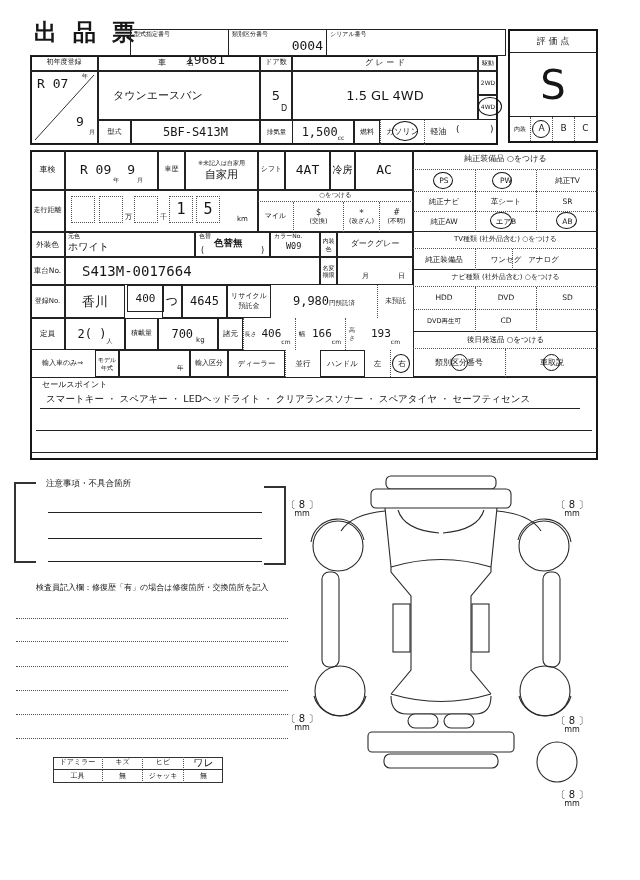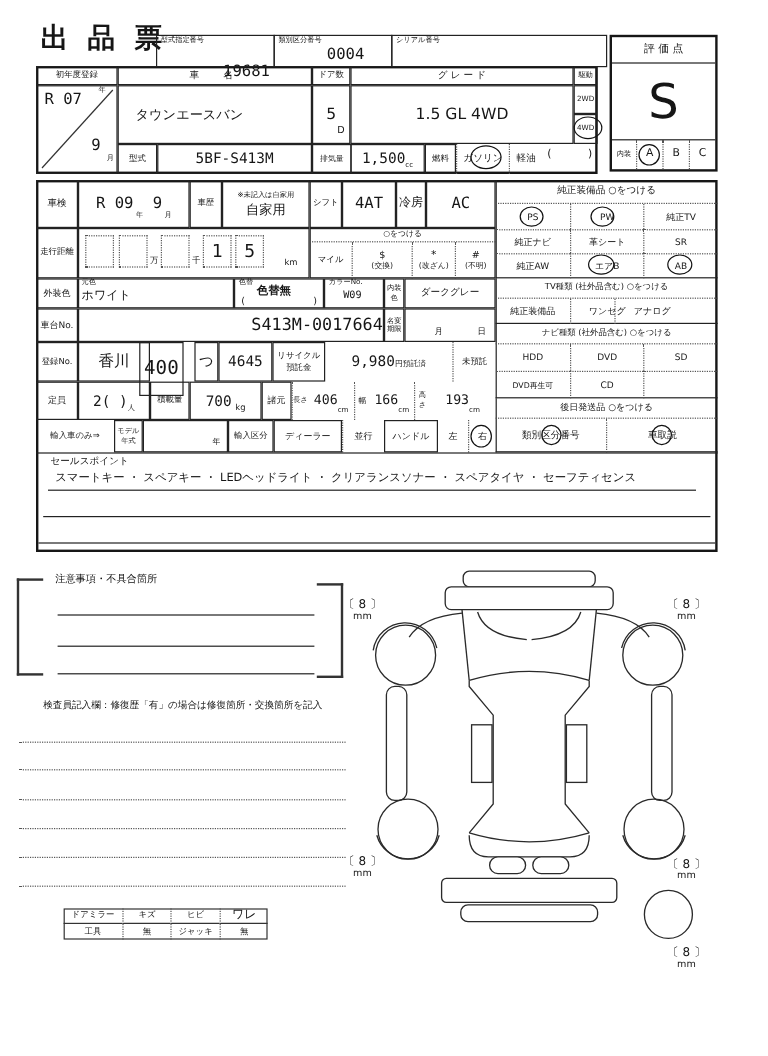--- a/index.html
+++ b/index.html
@@ -21,21 +21,21 @@
 <body>
 
 <div class="a" style="left:34px;top:20px;font-size:23px;font-weight:bold;letter-spacing:4px">出 品 票</div>
 
 <div class="cell" style="left:130px;top:29px;width:99px;height:27px"></div>
 <div class="a lab" style="left:134px;top:31px;font-size:6px">型式指定番号</div>
 <div class="a mono" style="left:155px;top:53px;width:70px;font-size:13px;text-align:right">19681</div>
 
 <div class="cell" style="left:228px;top:29px;width:99px;height:27px"></div>
 <div class="a lab" style="left:232px;top:31px;font-size:6px">類別区分番号</div>
-<div class="a mono" style="left:253px;top:39px;width:70px;font-size:13px;text-align:center">0004</div>
+<div class="a mono" style="left:253px;top:39px;width:70px;font-size:13px;text-align:right">0004</div>
 
 <div class="cell" style="left:326px;top:29px;width:180px;height:27px"></div>
 <div class="a lab" style="left:330px;top:31px;font-size:6px">シリアル番号</div>
 
 <div class="a" style="left:508px;top:29px;width:90px;height:114px;border:2px solid #161616"></div>
 <div class="cell" style="left:510px;top:31px;width:86px;height:22px;font-size:9px;border:none;border-bottom:1px solid #222">評 価 点</div>
 <div class="cell nob" style="left:510px;top:53px;width:86px;height:63px;font-size:40px">S</div>
 <div class="a" style="left:510px;top:116px;width:86px;height:25px;border-top:1px solid #222"></div>
 <div class="cell nob" style="left:510px;top:117px;width:20px;height:24px;font-size:6px;flex-direction:column">内装</div>
 <div class="cell" style="left:530px;top:117px;width:22px;height:24px;font-size:9px;border:none;border-left:1px dotted #555">A</div>
@@ -141,31 +141,31 @@
 <div class="a" style="left:214px;top:238px;font-size:9.5px;font-weight:bold">色替無</div>
 <div class="a" style="left:201px;top:247px;font-size:8px">(</div>
 <div class="a" style="left:261px;top:247px;font-size:8px">)</div>
 <div class="cell" style="left:270px;top:232px;width:50px;height:25px"></div>
 <div class="a lab" style="left:274px;top:233px;font-size:6px">カラーNo.</div>
 <div class="a mono" style="left:286px;top:242px;font-size:8.5px">W09</div>
 <div class="cell" style="left:320px;top:232px;width:17px;height:25px;font-size:6px;word-break:break-all;line-height:1.2">内装色</div>
 <div class="cell" style="left:337px;top:232px;width:76px;height:25px;font-size:8px">ダークグレー</div>
 
 <div class="cell" style="left:30px;top:257px;width:35px;height:28px;font-size:7.5px">車台No.</div>
-<div class="cell" style="left:65px;top:257px;width:255px;height:28px;justify-content:flex-end">
+<div class="cell" style="left:65px;top:257px;width:255px;height:28px;justify-content:flex-start">
     <span class="mono" style="font-size:14px;padding-left:16px">S413M-0017664</span>
   </div>
 <div class="cell" style="left:320px;top:257px;width:17px;height:28px;font-size:6px;word-break:break-all;line-height:1.2">名変期限</div>
 <div class="cell" style="left:337px;top:257px;width:76px;height:28px"></div>
 <div class="a lab" style="left:362px;top:273px;font-size:7px">月</div>
 <div class="a lab" style="left:398px;top:273px;font-size:7px">日</div>
 
 <div class="cell" style="left:30px;top:285px;width:35px;height:33px;font-size:7px">登録No.</div>
 <div class="cell" style="left:65px;top:285px;width:60px;height:33px;font-size:13px">香川</div>
-<div class="cell mono" style="left:116px;top:285px;width:37px;height:45px;font-size:16px">400</div>
+<div class="cell mono" style="left:127px;top:285px;width:37px;height:27px;font-size:11px">400</div>
 <div class="cell" style="left:162px;top:285px;width:20px;height:33px;font-size:12px">つ</div>
 <div class="cell mono" style="left:182px;top:285px;width:45px;height:33px;font-size:12px">4645</div>
 <div class="cell" style="left:227px;top:285px;width:44px;height:33px;font-size:7px;word-break:break-all;line-height:1.3;padding:0 3px">リサイクル預託金</div>
 <div class="cell" style="left:271px;top:285px;width:106px;height:33px;border:none">
     <span class="mono" style="font-size:12px">9,980</span>
     <span style="font-size:6.5px;padding-top:4px">円預託済</span>
   </div>
 <div class="cell" style="left:377px;top:285px;width:36px;height:33px;font-size:7px;border:none;border-left:1px dotted #555">未預託</div>
 
 <div class="cell" style="left:30px;top:318px;width:35px;height:32px;font-size:7.5px">定員</div>

